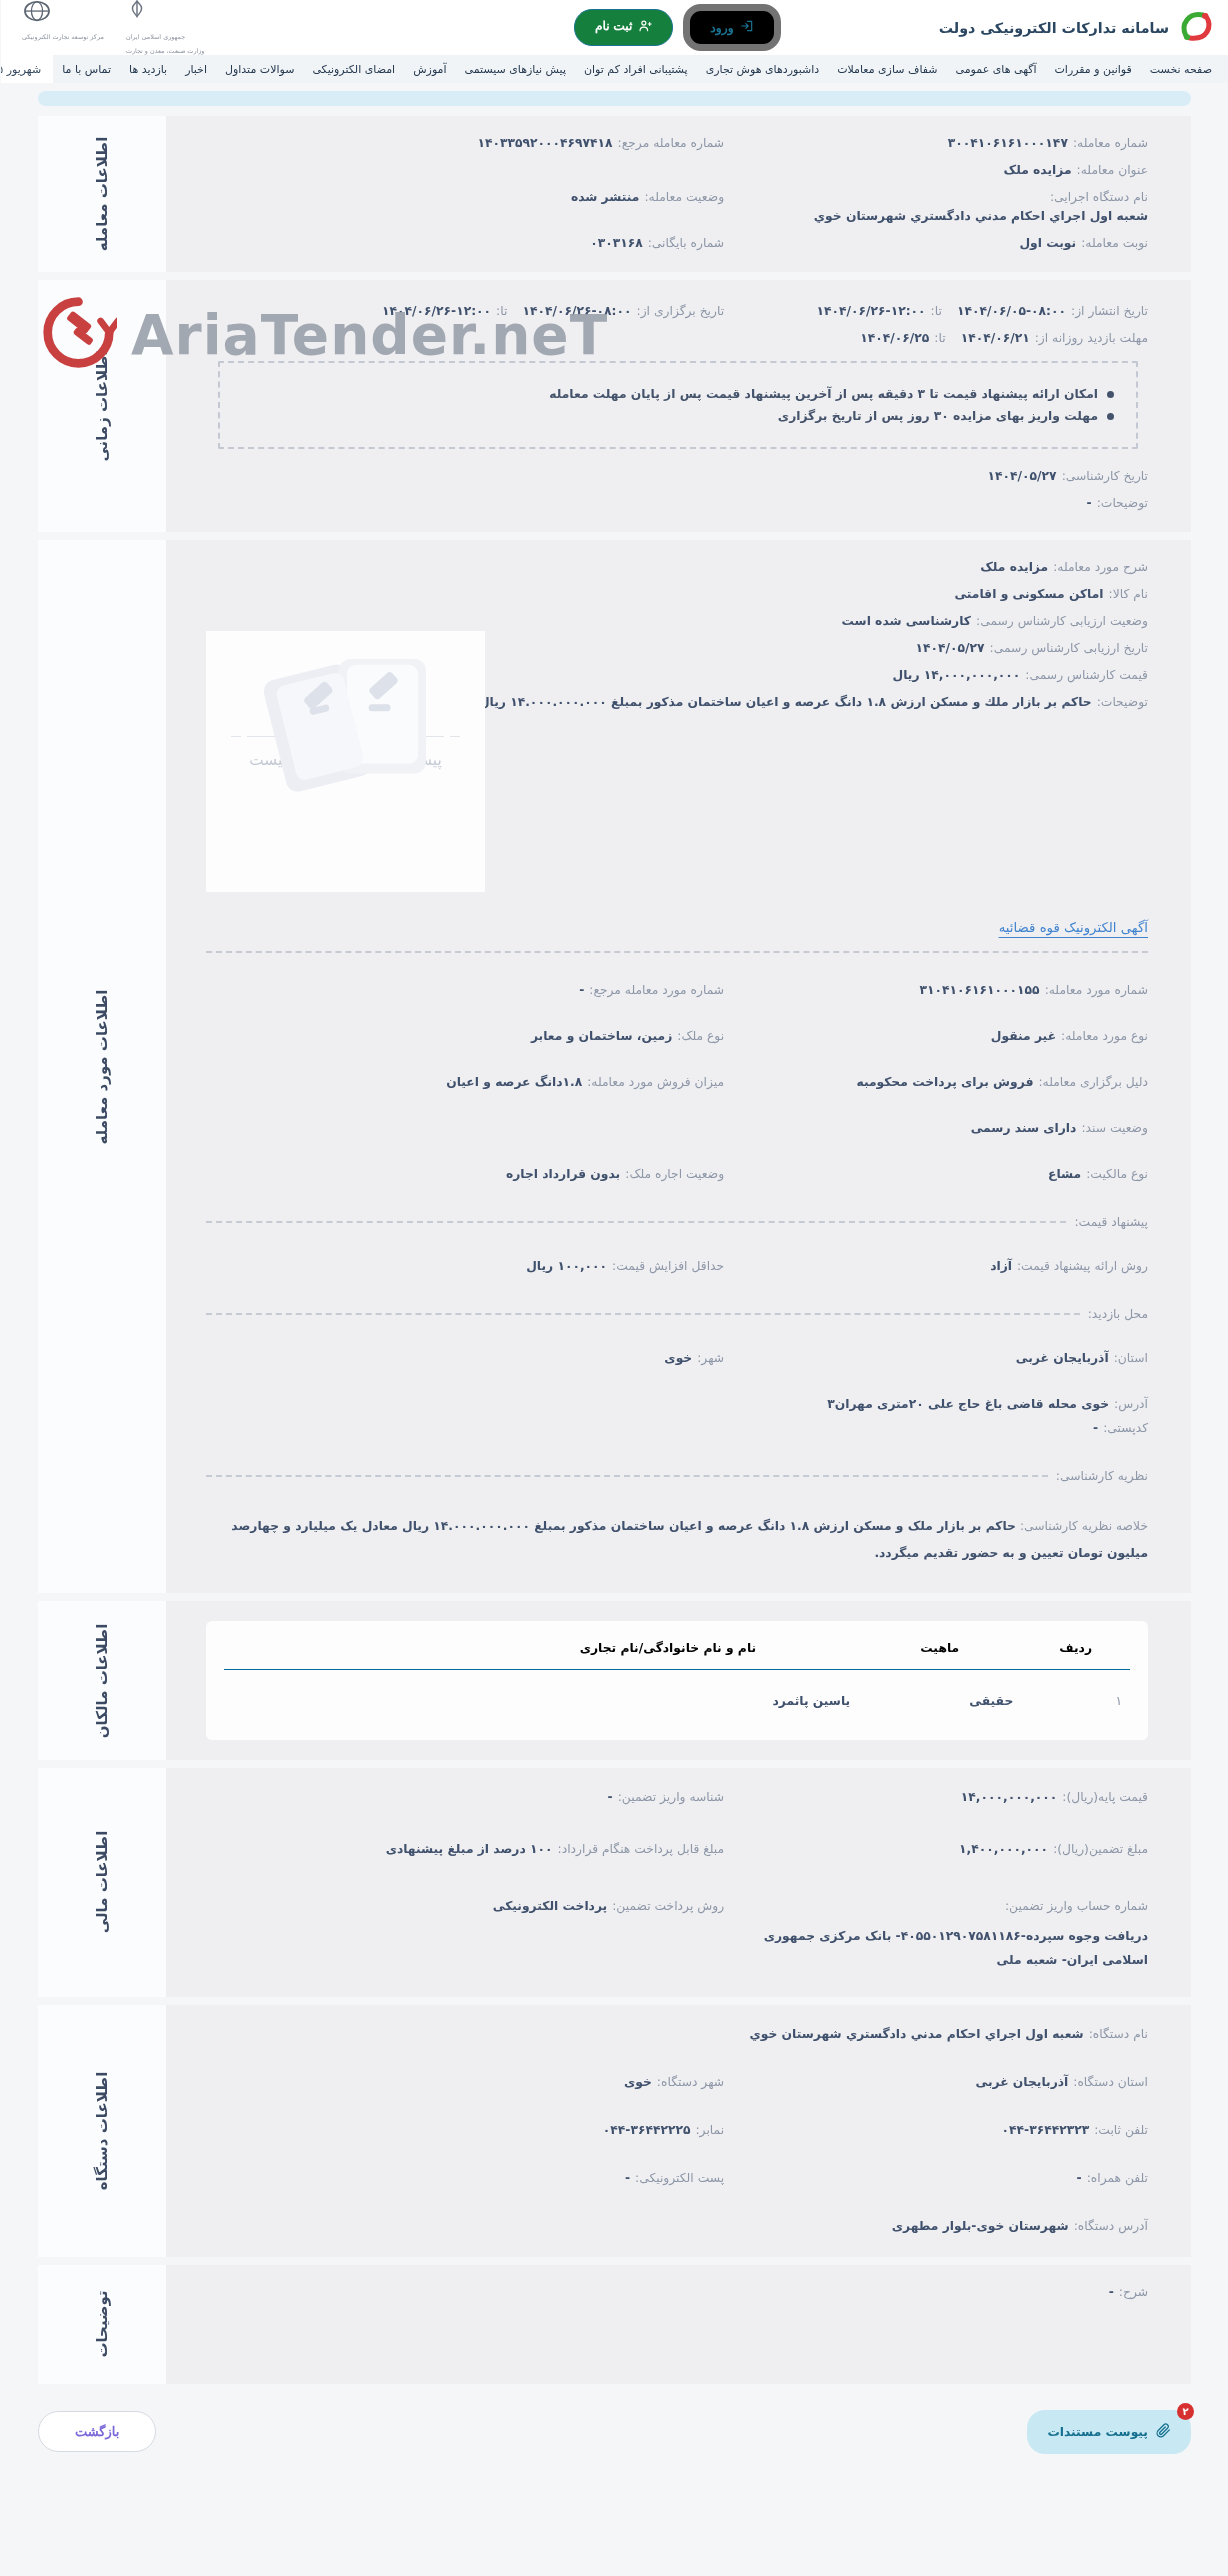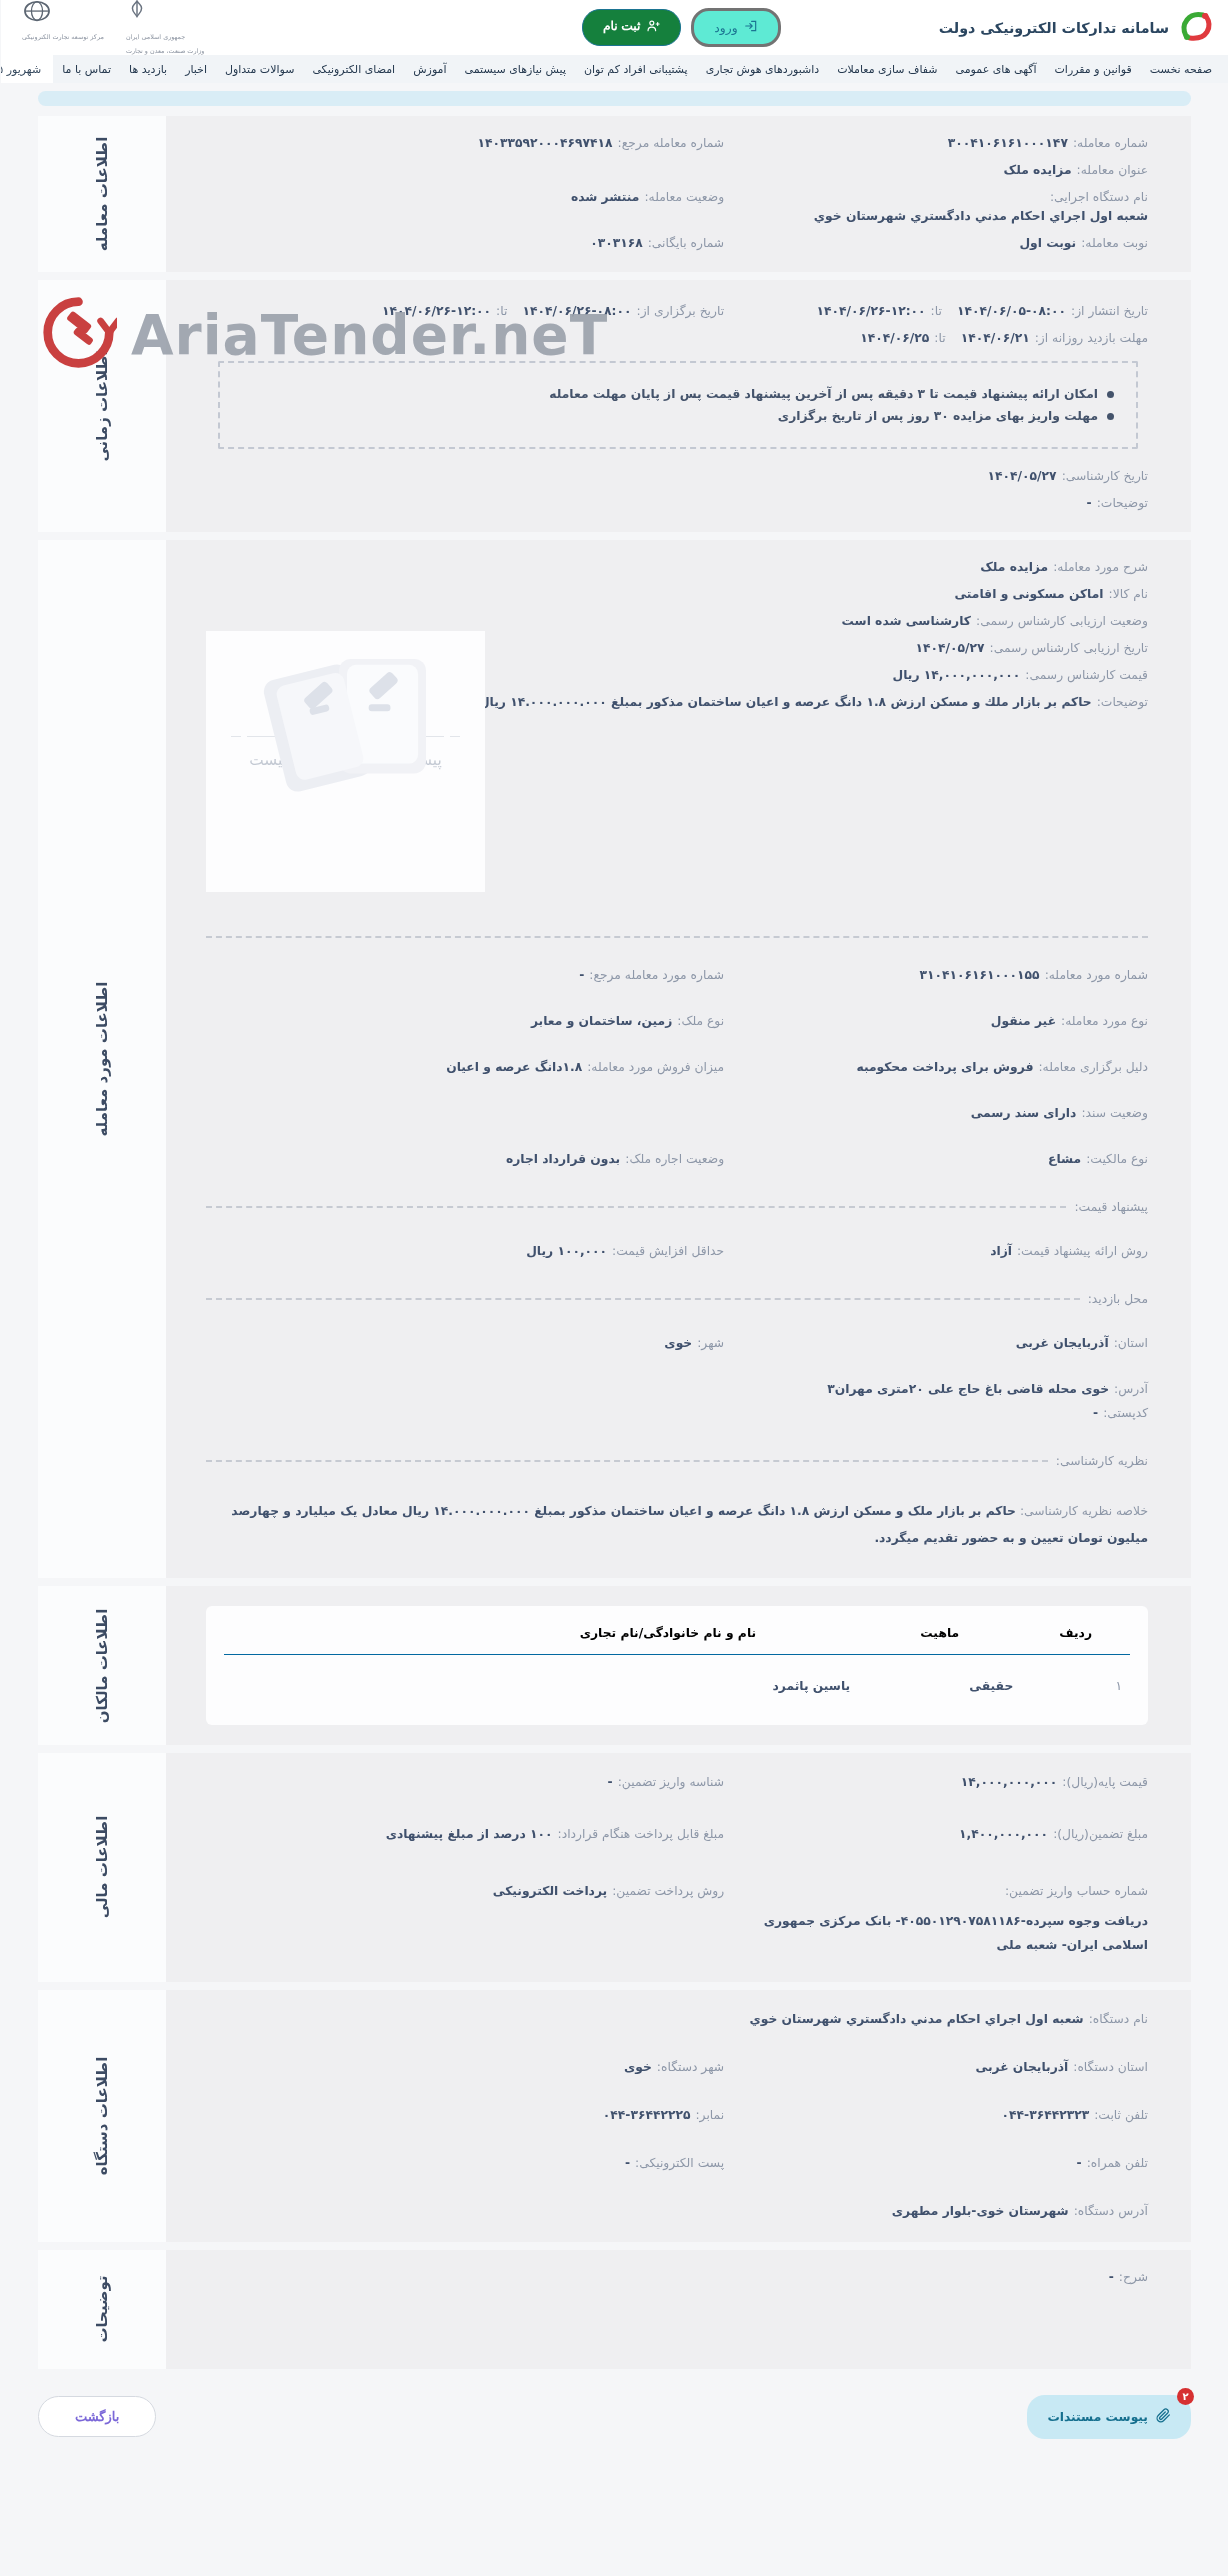--- a/index.html
+++ b/index.html
@@ -10,22 +10,22 @@
     color:#40516d; position:relative;
   }
   .num { direction:ltr; unicode-bidi:isolate; }
 
   
   .hdr { height:55px; background:#ffffff; display:flex; align-items:center; padding:0 14px; }
   .brand { display:flex; align-items:center; gap:8px; }
   .brand-title { font-size:14.3px; font-weight:600; color:#2b4660; }
   .hdr-actions { display:flex; align-items:center; gap:10px; margin-right:158px; }
   .btn-login {
-    display:flex; align-items:center; gap:6px; background:#5eead4; border:3px solid #737373;
-    color:#1b7492; font-size:12.3px; font-weight:400; border-radius:18px; padding:8px 20px; cursor:pointer;
+    display:flex; align-items:center; gap:6px; background:#000000; border:7px solid #737373;
+    color:#1b7492; font-size:12.3px; font-weight:700; border-radius:18px; padding:8px 20px; cursor:pointer;
   }
   .btn-register {
     display:flex; gap:6px; background:#15803d; border:1px solid #1b7492;
     color:#fff; font-size:12.3px; font-weight:600; border-radius:18px; padding:9px 20px; cursor:pointer;
   }
   .gov-logos { margin-inline-start:auto; display:flex; align-items:flex-start; gap:22px; padding-left:8px; }
   .gov-logo { display:flex; flex-direction:column; align-items:flex-end; gap:4px; color:#6a7380; }
   .gov-logo .cap { font-size:6.4px; color:#8b93a0; text-align:center; line-height:1.5; }
 
   
@@ -350,20 +350,23 @@
         <div class="preview-line">
             <i></i>
             <b></b>
             <i></i>
           </div>
         <div class="preview-cap">پیش نمایش در دسترس نیست</div>
       </div>
 
       <div class="spacer-preview"></div>
 
+      <div class="jlink-wrap" style="direction:rtl; text-align:right;">
+        <span class="jlink">آگهی الکترونیک قوه قضائیه</span>
+      </div>
       <div class="dashsep"></div>
 
       <div class="row row-lg">
         <div class="c c1">
             <span class="lbl">شماره مورد معامله:</span>
             <span class="val num">۳۱۰۴۱۰۶۱۶۱۰۰۰۱۵۵</span>
           </div>
         <div class="c c2">
             <span class="lbl">شماره مورد معامله مرجع:</span>
             <span class="val">-</span>

